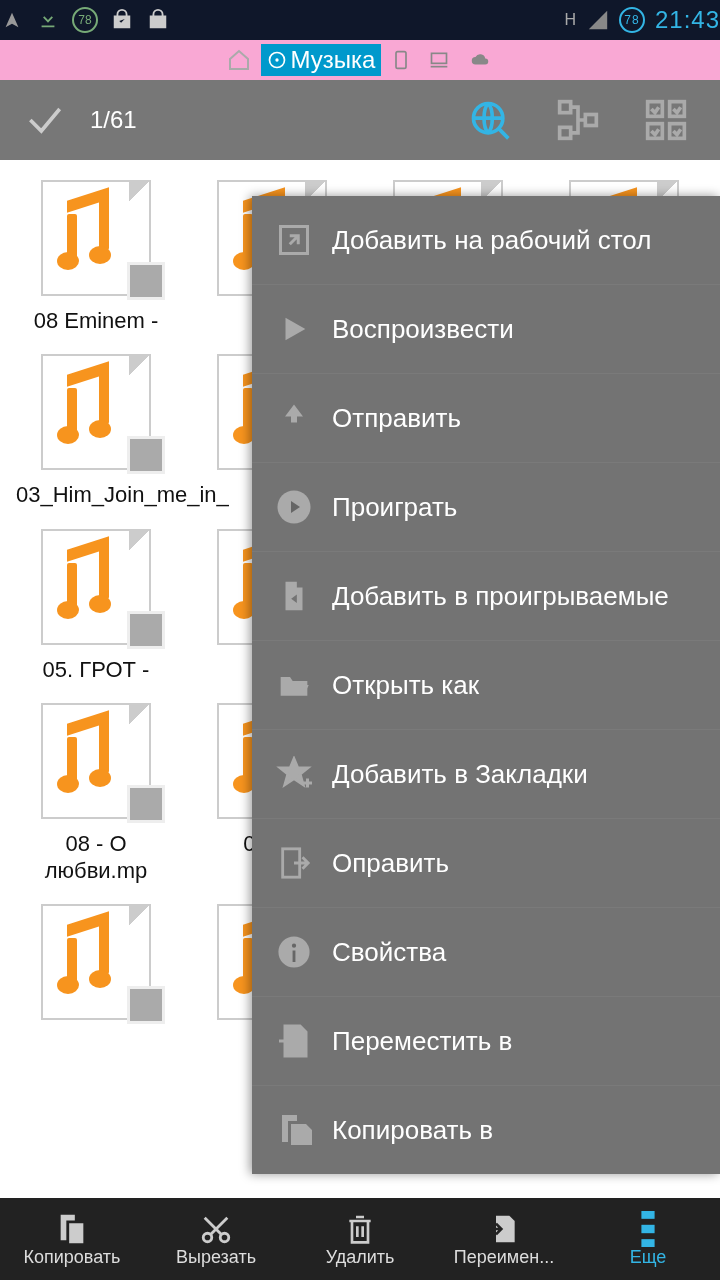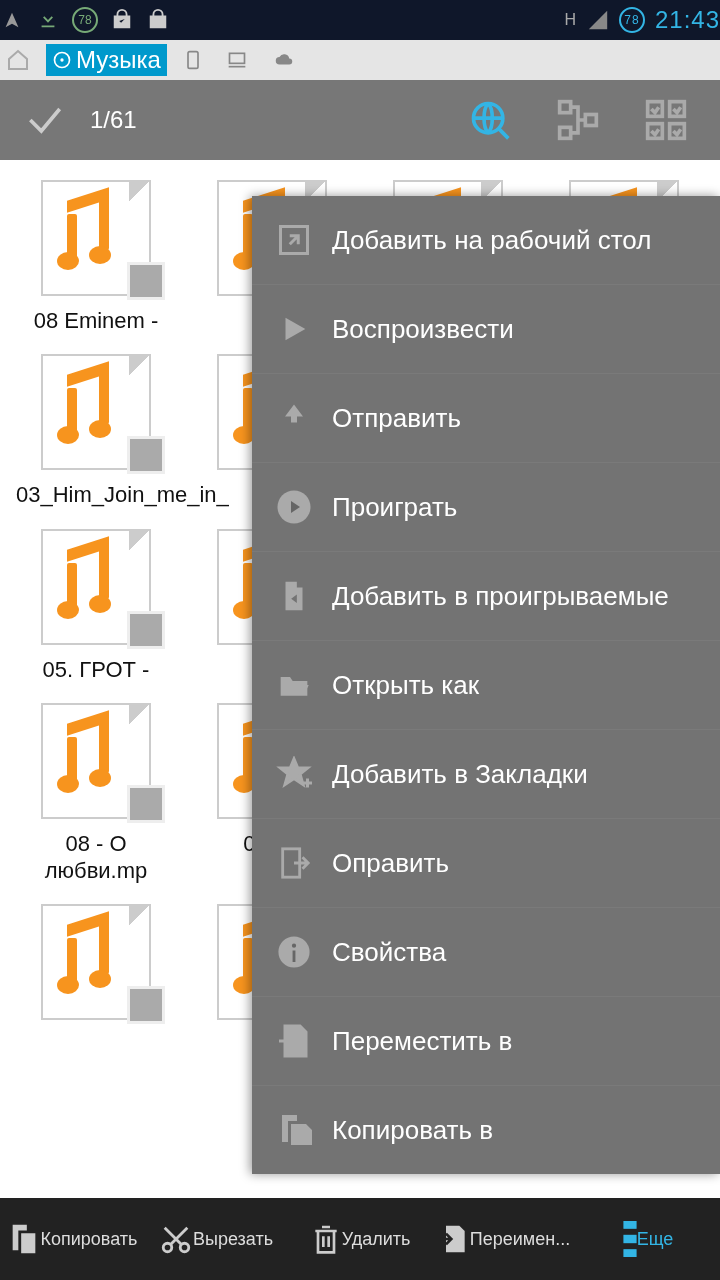--- a/index.html
+++ b/index.html
@@ -3,21 +3,21 @@
 <meta charset="utf-8">
 <style>
 * { margin:0; padding:0; box-sizing:border-box; }
 body { width:720px; height:1280px; background:#fff; font-family:Arial, sans-serif; overflow:hidden; position:relative; }
 .statusbar { height:40px; background:#0f172a; display:flex; align-items:center; padding:0 0; color:#fff; }
 .status-left { display:flex; gap:12px; align-items:center; }
 .status-right { margin-left:auto; display:flex; gap:10px; align-items:center; color:#33b5e5; font-size:24px; letter-spacing:1px; }
 .status-icon { width:24px; height:24px; display:flex; align-items:center; justify-content:center; }
 .circ78 { width:26px; height:26px; border:2px solid #7a7; border-radius:50%; display:flex; align-items:center; justify-content:center; font-size:12px; color:#7a7; position:relative;}
 .circ78b { border-color:#33b5e5; color:#33b5e5; }
-.navbar { height:40px; background:#e5e5e5; display:flex; align-items:center; gap:10px; color:#888;}
+.navbar { height:40px; background:#f9a8d4; display:flex; align-items:center; justify-content:center; gap:4px; color:#888;}
 .nav-tab { padding:2px 6px; font-size:24px; }
 .nav-tab.active { background:#0099cc; color:#fff; display:flex; align-items:center; gap:4px;}
 .toolbar { height:80px; background:#777; display:flex; align-items:center; }
 .check-wrap { width:90px; display:flex; align-items:center; justify-content:center; }
 .counter { color:#fff; font-size:24px; flex:1;}
 .tool-actions { display:flex; gap:40px; padding-right:30px; }
 .tool-btn { width:48px; height:48px; display:flex; align-items:center; justify-content:center; }
 .grid-area { position:relative; height:1038px; background:#fff; overflow:hidden; }
 .file-grid { display:grid; grid-template-columns:repeat(4,1fr); padding:10px; gap:4px; }
 .file-item { display:flex; flex-direction:column; align-items:center; padding:6px 2px; }
@@ -30,21 +30,21 @@
 .note-head { position:absolute; width:22px; height:18px; background:#f7941e; border-radius:50%; bottom:6px; left:36px;}
 .note-head2 { position:absolute; width:22px; height:18px; background:#f7941e; border-radius:50%; bottom:0; left:4px;}
 .note-beam { position:absolute; width:42px; height:12px; background:#f7941e; top:4px; left:14px; transform:skewY(-18deg);}
 .corner-sq { position:absolute; bottom:2px; right:-4px; width:38px; height:38px; background:#aaa; border:3px solid #eee;}
 .file-label { font-size:22px; text-align:center; color:#111; line-height:1.2; max-width:160px; }
 .context-menu { position:absolute; top:196px; right:0; width:468px; background:#737373; box-shadow:-2px 0 10px rgba(0,0,0,0.4); z-index:10;}
 .menu-item { display:flex; align-items:center; gap:18px; padding:24px 22px; border-bottom:1px solid #7a7a7a; color:#fff; font-size:26px;}
 .menu-item:last-child { border-bottom:none; }
 .menu-icon { width:40px; height:40px; display:flex; align-items:center; justify-content:center; flex-shrink:0;}
 .bottombar { position:absolute; bottom:0; left:0; right:0; height:82px; background:#222; display:flex; }
-.bottom-btn { flex:1; display:flex; flex-direction:row; align-items:center; justify-content:center; color:#ddd; font-size:18px;}
+.bottom-btn { flex:1; display:flex; flex-direction:column; align-items:center; justify-content:center; color:#ddd; font-size:18px;}
 .bottom-btn.active { color:#33b5e5; }
 .bottom-btn.active .bb-icon svg { stroke:#33b5e5; fill:#33b5e5; }
 .bb-icon { height:36px; display:flex; align-items:center; justify-content:center; }
 svg { display:block; }
 </style>
 </head>
 <body>
 
 <div class="statusbar">
   <div class="status-left">

